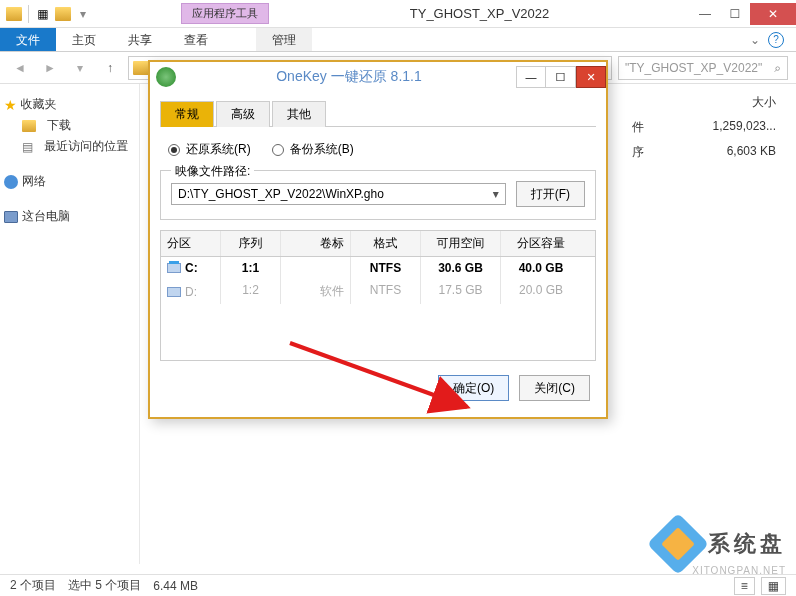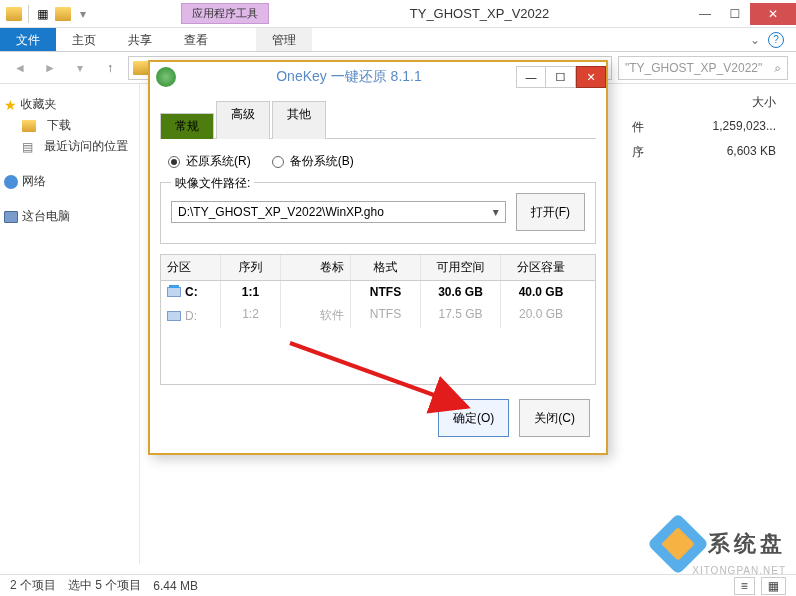--- a/index.html
+++ b/index.html
@@ -70,33 +70,33 @@
 .dlg-title-text { flex: 1; text-align: center; color: #5a8ac6; font-size: 14px; }
 .dlg-ctrls { display: flex; }
 .dlg-btn { width: 30px; height: 22px; display: flex; align-items: center; justify-content: center; font-size: 11px; }
 .dlg-btn.min { background: #fff; border: 1px solid #ccc; }
 .dlg-btn.max { background: #fff; border: 1px solid #ccc; border-left: none; }
 .dlg-btn.close { background: #d9432f; color: #fff; border: 1px solid #a03020; }
 
 .dlg-body { padding: 8px 10px 12px; }
 .tabs { display: flex; border-bottom: 1px solid #ccc; }
 .tab { padding: 4px 14px; font-size: 12px; border: 1px solid #ccc; border-bottom: none; background: #f0f0f0; margin-right: 2px; position: relative; top: 1px; }
-.tab.active { background: #4d7c0f; margin-top: 12px; }
+.tab.active { background: #eab308; }
 
 .radios { display: flex; gap: 21px; padding: 14px 8px 8px; align-items: center; }
 .radio { display: flex; align-items: center; gap: 6px; }
 .radio-dot { width: 12px; height: 12px; border: 1px solid #666; border-radius: 50%; display: flex; align-items: center; justify-content: center; }
 .radio.checked .radio-dot::after { content: ""; width: 6px; height: 6px; background: #333; border-radius: 50%; }
 
 .fieldset { border: 1px solid #ccc; margin: 4px 0 10px; padding: 10px 10px 12px; position: relative; }
 .fieldset-legend { position: absolute; top: -8px; left: 10px; background: #fff; padding: 0 4px; font-size: 12px; }
 .path-row { display: flex; gap: 10px; align-items: center; }
 .path-input { flex: 1; height: 22px; border: 1px solid #aaa; padding: 0 6px; display: flex; align-items: center; justify-content: space-between; font-size: 12px; background: #fff; }
 .path-input .chev { color: #555; }
-.btn { height: 22px; padding: 18px 14px; border: 1px solid #aaa; background: #f5f5f5; font-size: 12px; display: flex; align-items: center; }
+.btn { height: 22px; padding: 12px 14px; border: 1px solid #aaa; background: #f5f5f5; font-size: 12px; display: flex; align-items: center; }
 
 .grid { border: 1px solid #ccc; }
 .grid-row { display: flex; font-size: 12px; }
 .grid-row > div { padding: 4px 6px; border-right: 1px solid #e5e5e5; }
 .grid-row > div:last-child { border-right: none; }
 .grid-head { background: #f5f5f5; border-bottom: 1px solid #ccc; }
 .g-part { width: 60px; display: flex; align-items: center; gap: 4px; }
 .g-seq { width: 60px; text-align: center; }
 .g-vol { width: 70px; text-align: right; }
 .g-fmt { width: 70px; text-align: center; }

